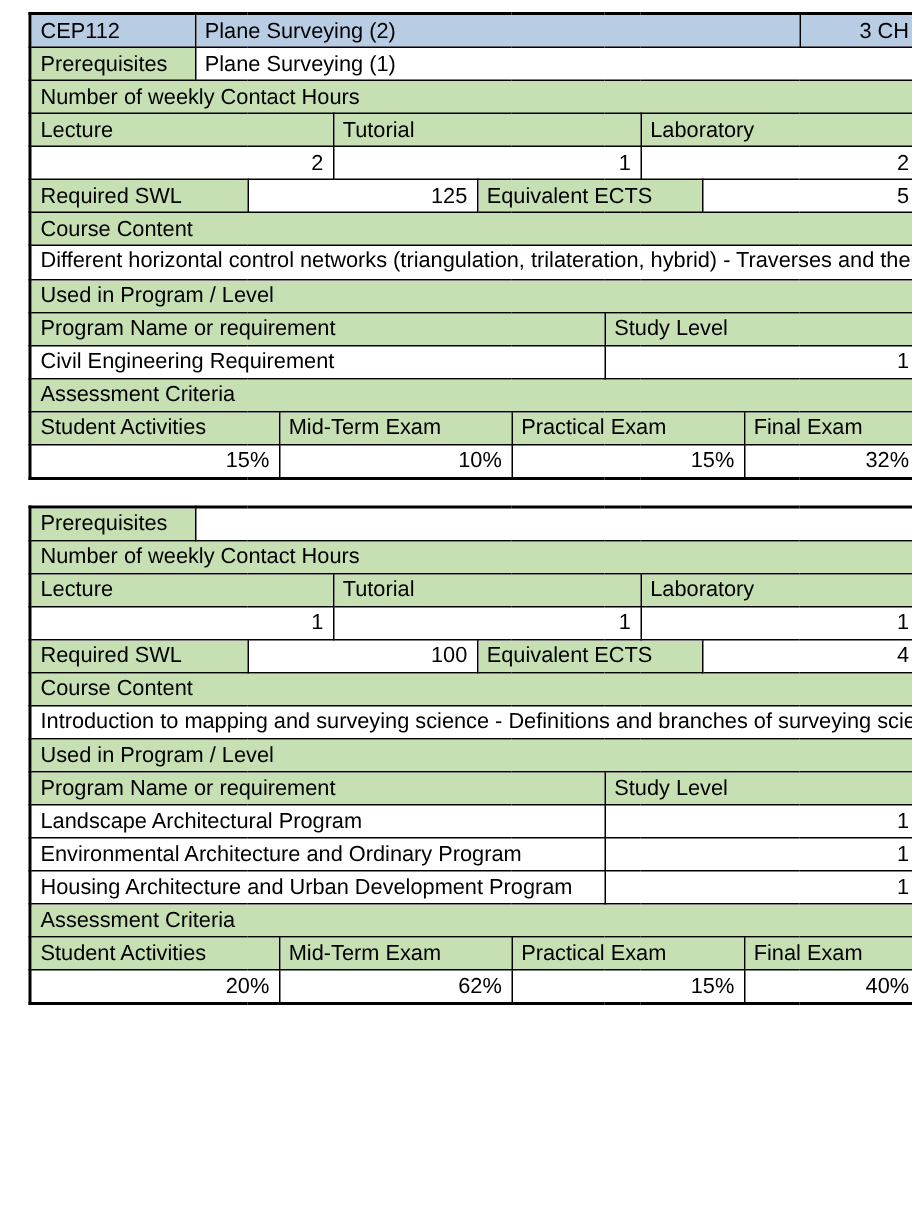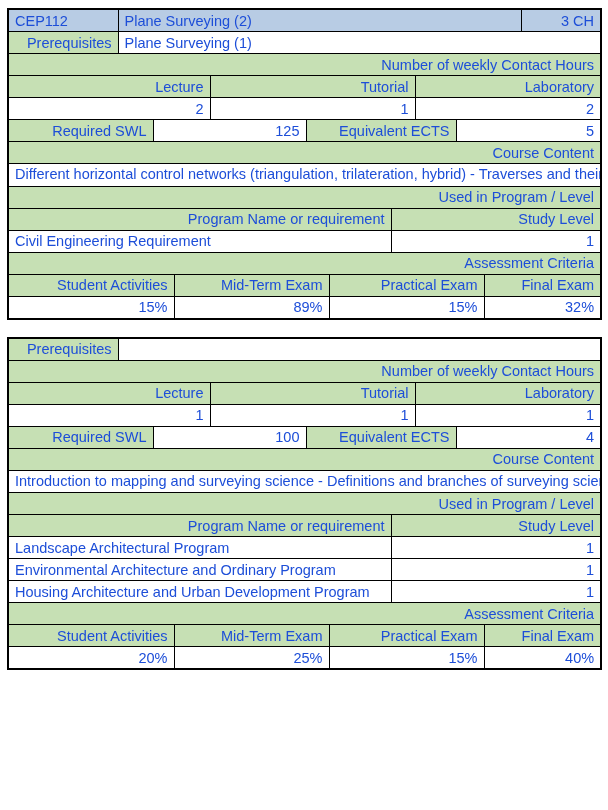--- a/index.html
+++ b/index.html
@@ -1,40 +1,40 @@
 <!DOCTYPE html>
 <html style="--blue: #B8CCE4; --green: #C6E0B4;"><head>
 <meta charset="utf-8">
 <style>
   html,body{margin:0;padding:0;background:#ffffff;}
   body{width:608px;height:810px;overflow:hidden;}
   .doc{
-    padding:8px 0 0 7px;
+    padding:8px 0 0 19px;
     font-family:"Liberation Sans",sans-serif;
-    color:#1d4ed8;
+    color:#000000;
     border-radius:22px;
   }
   table.course{
     border-collapse:collapse;
     table-layout:fixed;
     width:593px;
     border:2px solid #000;
     margin-bottom:17px;
     font-size:14.5px;
   }
   table.course td{
     border:1px solid #000;
     padding:1px 6px;
     height:19px;
     vertical-align:middle;
     overflow:hidden;
     white-space:nowrap;
   }
   td.blue{background:var(--blue);}
-  td.green{background:var(--green);text-align:right;}
+  td.green{background:var(--green);}
   td.c{text-align:right;}
   td.para{
     text-align:justify;
     white-space:normal;
     line-height:1.36;
     padding:2px 7px 3px 7px;
   }
 </style>
 </head>
 <body>
@@ -106,21 +106,21 @@
       <td class="green" colspan="12">Assessment Criteria</td>
     </tr>
     <tr>
       <td class="green" colspan="3">Student Activities</td>
       <td class="green" colspan="3">Mid-Term Exam</td>
       <td class="green" colspan="4">Practical Exam</td>
       <td class="green" colspan="2">Final Exam</td>
     </tr>
     <tr>
       <td class="c" colspan="3">15%</td>
-      <td class="c" colspan="3">89%</td>
+      <td class="c" colspan="3">10%</td>
       <td class="c" colspan="4">15%</td>
       <td class="c" colspan="2">32%</td>
     </tr>
   </tbody>
     </table>
 
   <table class="course">
     <colgroup>
       <col style="width:110px">
         <col style="width:35px">
@@ -188,20 +188,20 @@
       <td class="green" colspan="12">Assessment Criteria</td>
     </tr>
     <tr>
       <td class="green" colspan="3">Student Activities</td>
       <td class="green" colspan="3">Mid-Term Exam</td>
       <td class="green" colspan="4">Practical Exam</td>
       <td class="green" colspan="2">Final Exam</td>
     </tr>
     <tr>
       <td class="c" colspan="3">20%</td>
-      <td class="c" colspan="3">25%</td>
+      <td class="c" colspan="3">62%</td>
       <td class="c" colspan="4">15%</td>
       <td class="c" colspan="2">40%</td>
     </tr>
   </tbody>
     </table>
 
 </div>
 
 </body></html>

